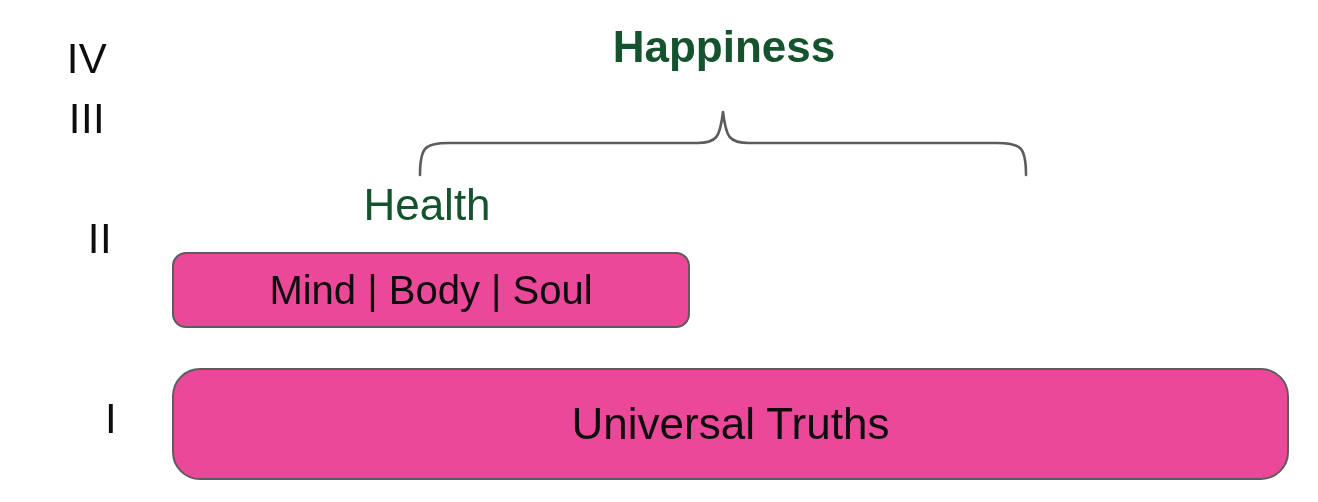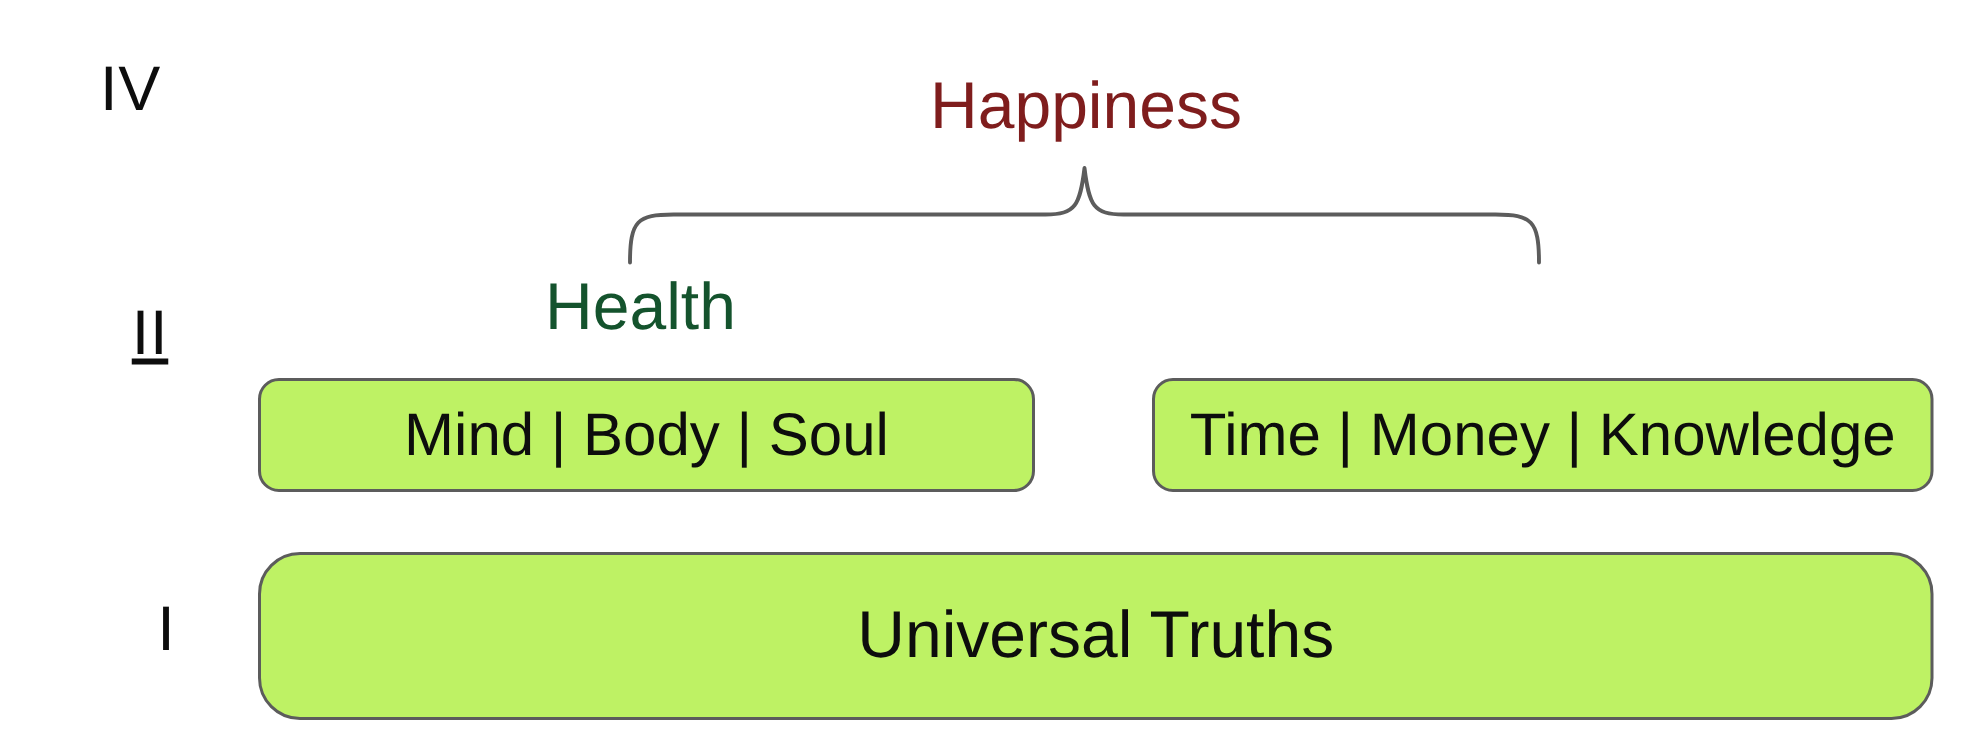--- a/index.html
+++ b/index.html
@@ -26,34 +26,35 @@
     font-size: 42px;
     line-height: 1;
     color: #0d0d0d;
     text-align: center;
     white-space: nowrap;
     letter-spacing: 0.5px;
     padding-left: 45px;
   }
   #tier-iv { left: 0px;  top: 38px;  width: 84px; }
   #tier-iii{ left: 0px;  top: 98px;  width: 84px; }
-  #tier-ii { left: 0px;  top: 201px; width: 110px; text-decoration: underline; }
+  #tier-ii { left: 0px;  top: 218px; width: 110px; }
   #tier-i  { left: 0px;  top: 398px; width: 132px; }
 
   
   #root-label {
     position: absolute;
     left: 448px;
-    top: 48px;
+    top: 24px;
     width: 552px;
     text-align: center;
     font-size: 44px;
     line-height: 1.05;
     white-space: nowrap;
-    color: #7f1d1d;
+    color: #14532d;
+    font-weight: bold;
   }
 
   
   #brace-connector {
     position: absolute;
     left: 405px;
     top: 103px;
     width: 630px;
     height: 86px;
   }
@@ -69,21 +70,21 @@
     white-space: nowrap;
     color: #14532d;
   }
   #branch-label-health { left: 277px; width: 300px; }
   #branch-label-wealth { left: 878px; width: 300px; }
 
   
   .node-box {
     position: absolute;
     box-sizing: border-box;
-    background: #bef264;
+    background: #ec4899;
     border: 2px solid #5c5c5c;
     border-radius: 14px;
     display: flex;
     align-items: center;
     justify-content: center;
   }
   .node-box-text {
     font-size: 40px;
     line-height: 1.05;
     white-space: nowrap;
@@ -98,20 +99,21 @@
   }
   #box-foundation .node-box-text { font-size: 44px; }
 </style>
 </head>
 <body>
 
 <div id="canvas">
 
   <div class="tier-numeral" id="tier-iv">IV</div>
 
+  <div class="tier-numeral" id="tier-iii">III</div>
 
   <div class="tier-numeral" id="tier-ii">II</div>
 
   <div class="tier-numeral" id="tier-i">I</div>
 
   <div id="root-label">Happiness</div>
 
   <div id="brace-connector">
     <svg viewBox="0 0 630 86" xmlns="http://www.w3.org/2000/svg">
       <path d="M 15 72
@@ -124,21 +126,18 @@
     </svg>
   </div>
 
   <div class="branch-label" id="branch-label-health">Health</div>
 
 
   <div class="node-box" id="box-health">
     <span class="node-box-text">Mind | Body | Soul</span>
   </div>
 
-  <div class="node-box" id="box-wealth">
-    <span class="node-box-text">Time | Money | Knowledge</span>
-  </div>
 
   <div class="node-box" id="box-foundation">
     <span class="node-box-text">Universal Truths</span>
   </div>
 
 </div>
 
 </body></html>

